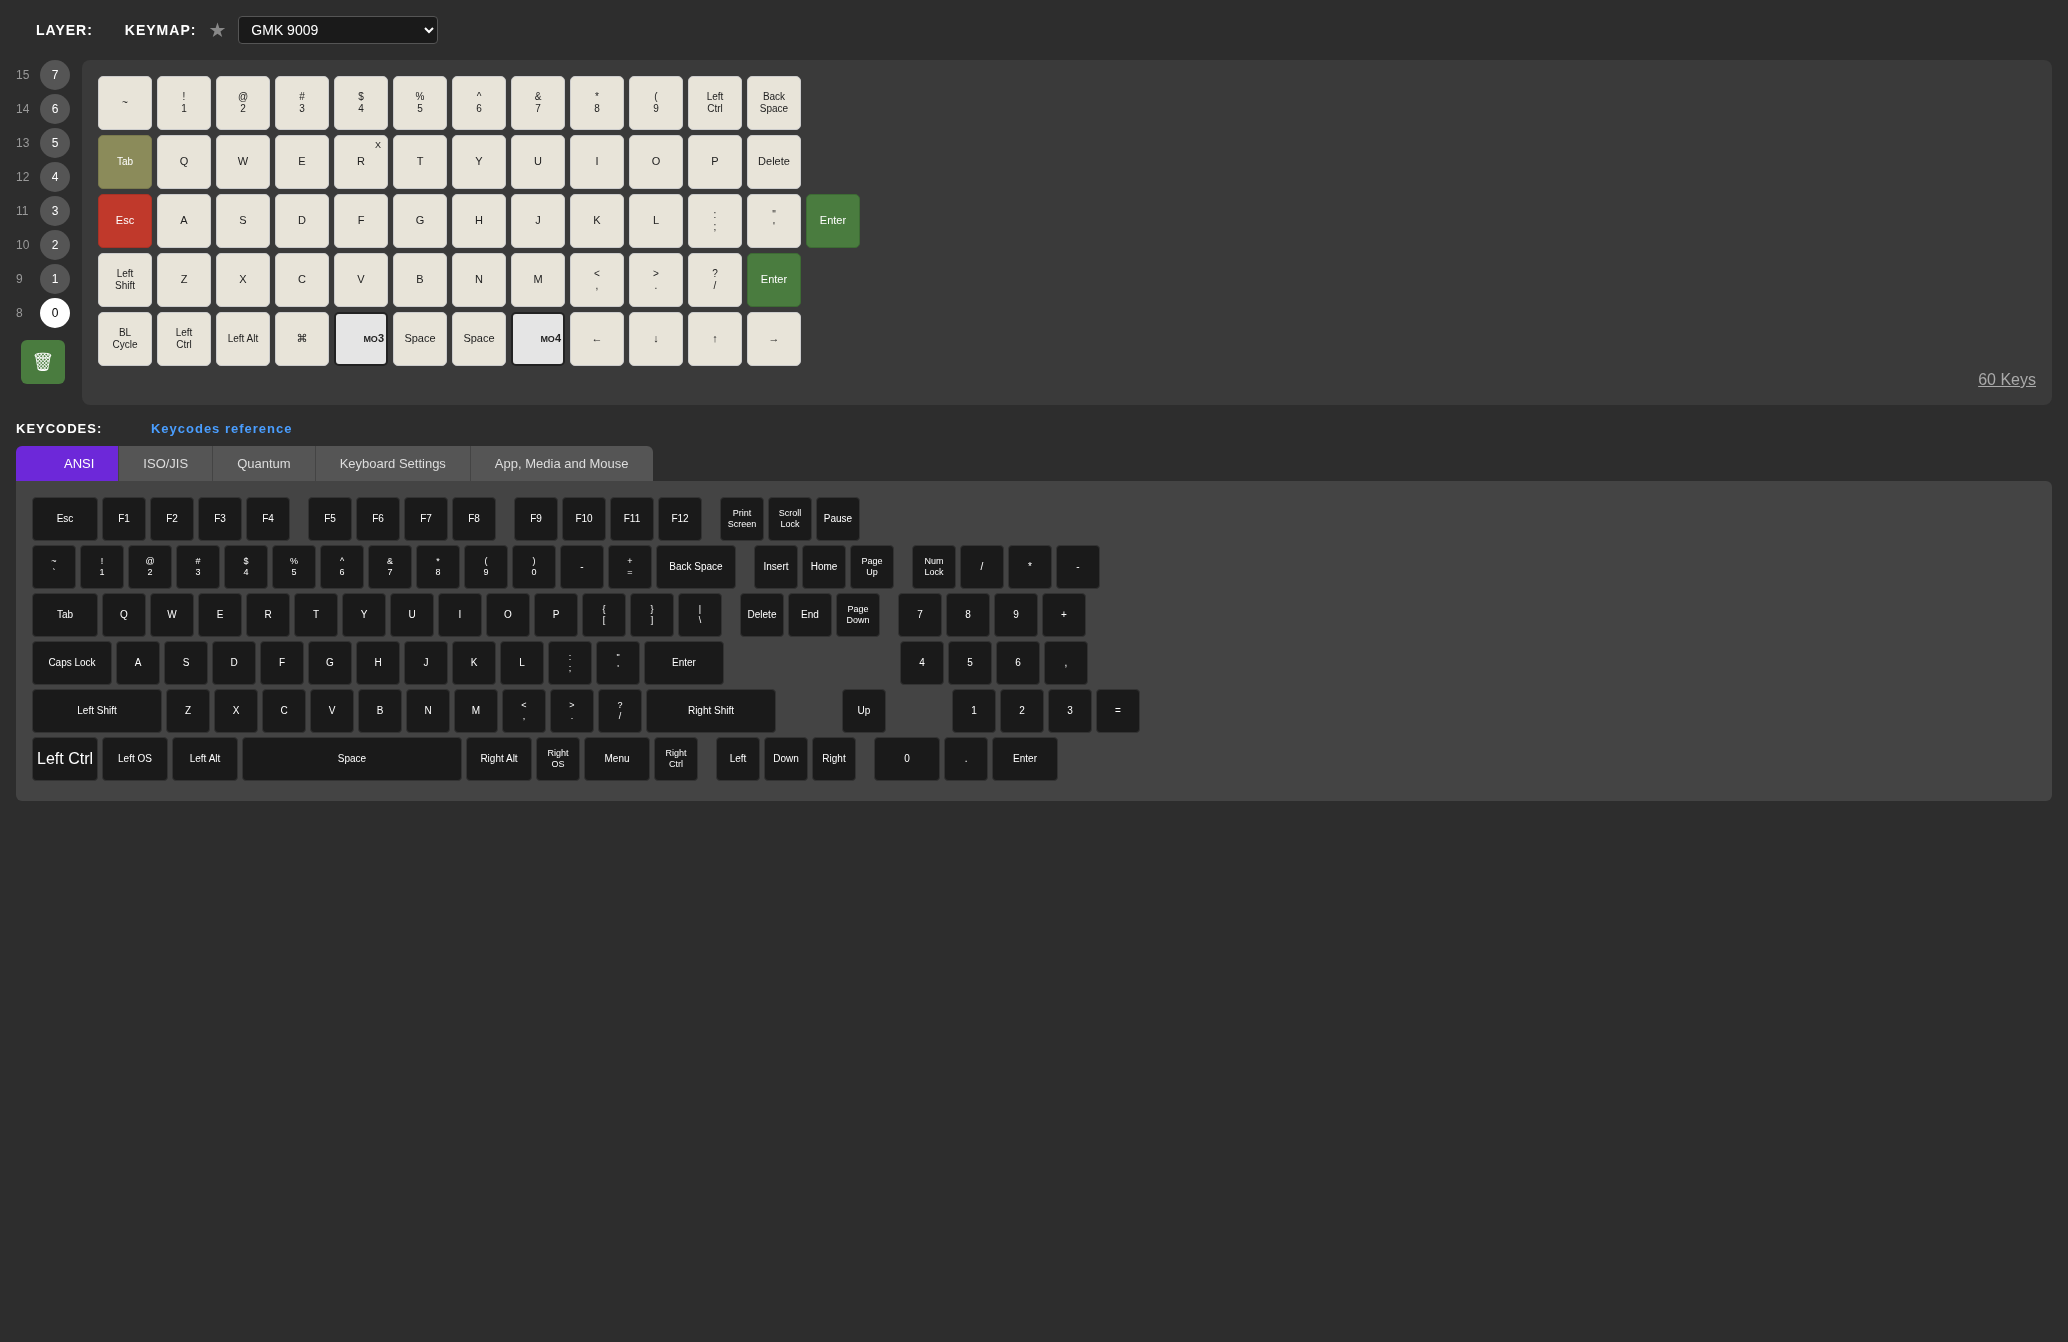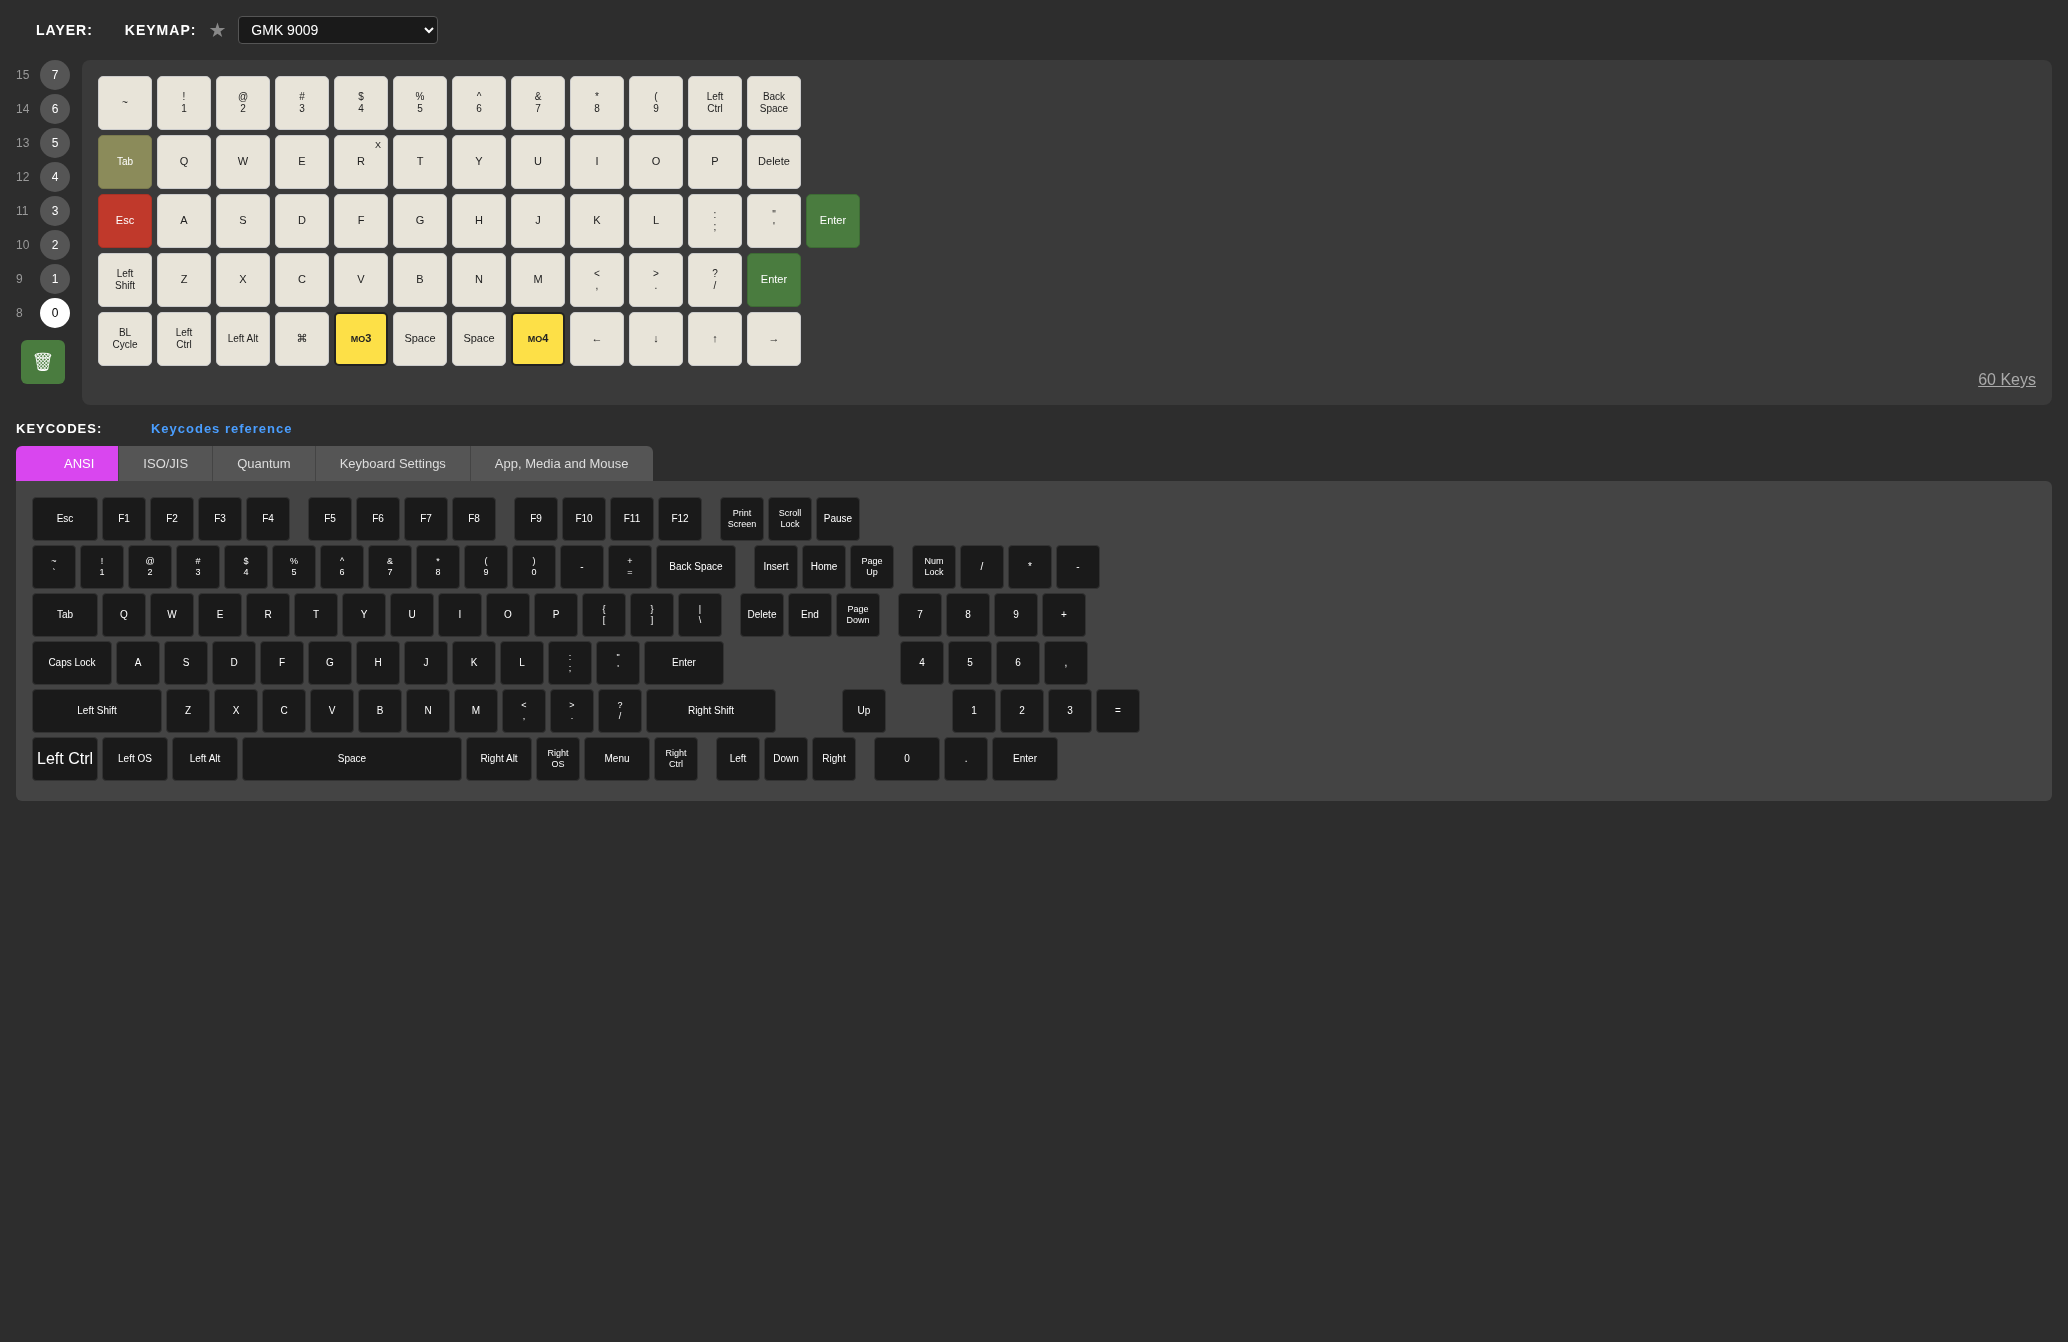--- a/index.html
+++ b/index.html
@@ -125,23 +125,24 @@
       cursor: pointer;
       border: 1px solid #ccc;
       line-height: 1.2;
       padding: 2px;
       flex-shrink: 0;
     }
     .key.red { background: #c0392b; color: #fff; border-color: #a93226; }
     .key.green { background: #4a7c3f; color: #fff; border-color: #3d6b34; }
     .key.olive { background: #8b8b5a; color: #fff; border-color: #7a7a4e; }
     .key.outlined {
-      background: #fde047;
+      background: #e5e5e5;
       border: 2px solid #222;
       font-weight: bold;
+      justify-content: flex-end;
     }
     .key-label { font-size: 10px; line-height: 1.2; }
     .key-count {
       color: #aaa;
       font-size: 16px;
       text-align: right;
       margin-top: 4px;
       text-decoration: underline;
     }
 
@@ -163,21 +164,21 @@
     }
     .tab {
       background: #555;
       color: #ddd;
       padding: 10px 24px;
       cursor: pointer;
       font-size: 13px;
       border: none;
       border-right: 1px solid #444;
     }
-    .tab.active { background: #d946ef; color: #fff; padding-left: 48px; }
+    .tab.active { background: #6d28d9; color: #fff; padding-left: 48px; }
     .tab:first-child { border-radius: 6px 0 0 0; }
     .tab:last-child { border-radius: 0 6px 0 0; border-right: none; }
 
     
     .ansi-keyboard {
       background: #444;
       padding: 16px;
       border-radius: 0 6px 6px 6px;
     }
     .ansi-row {

